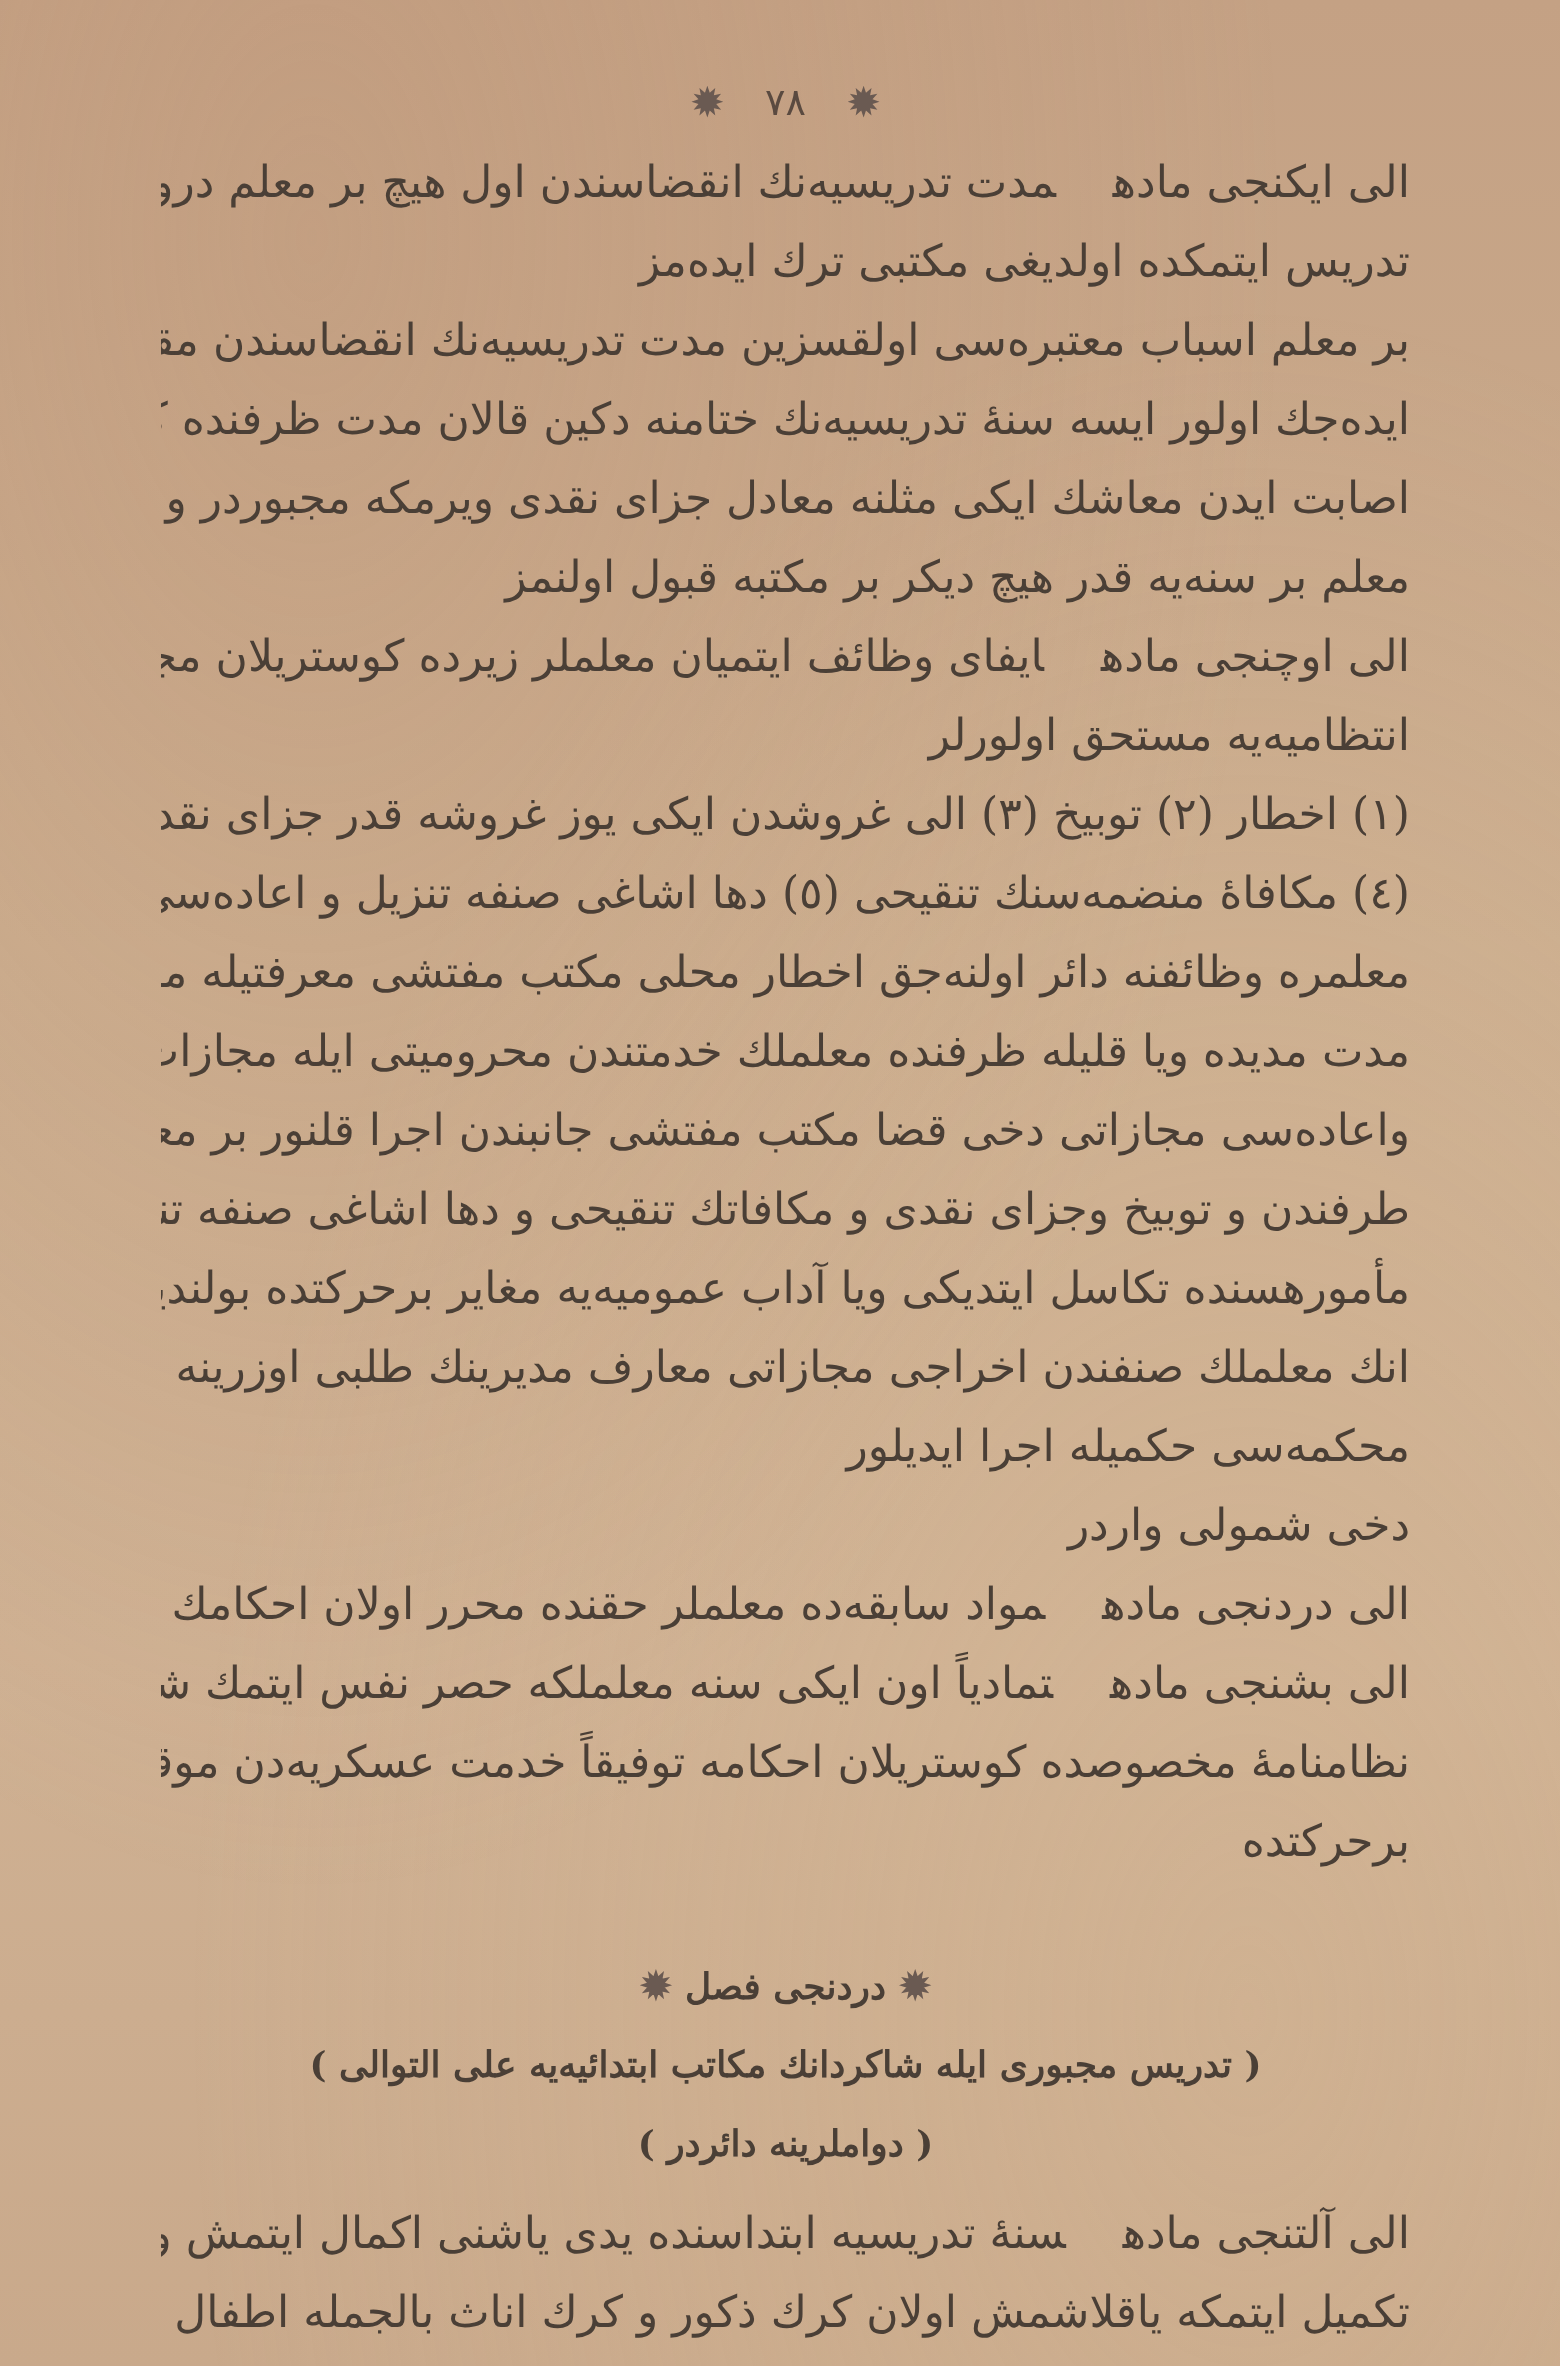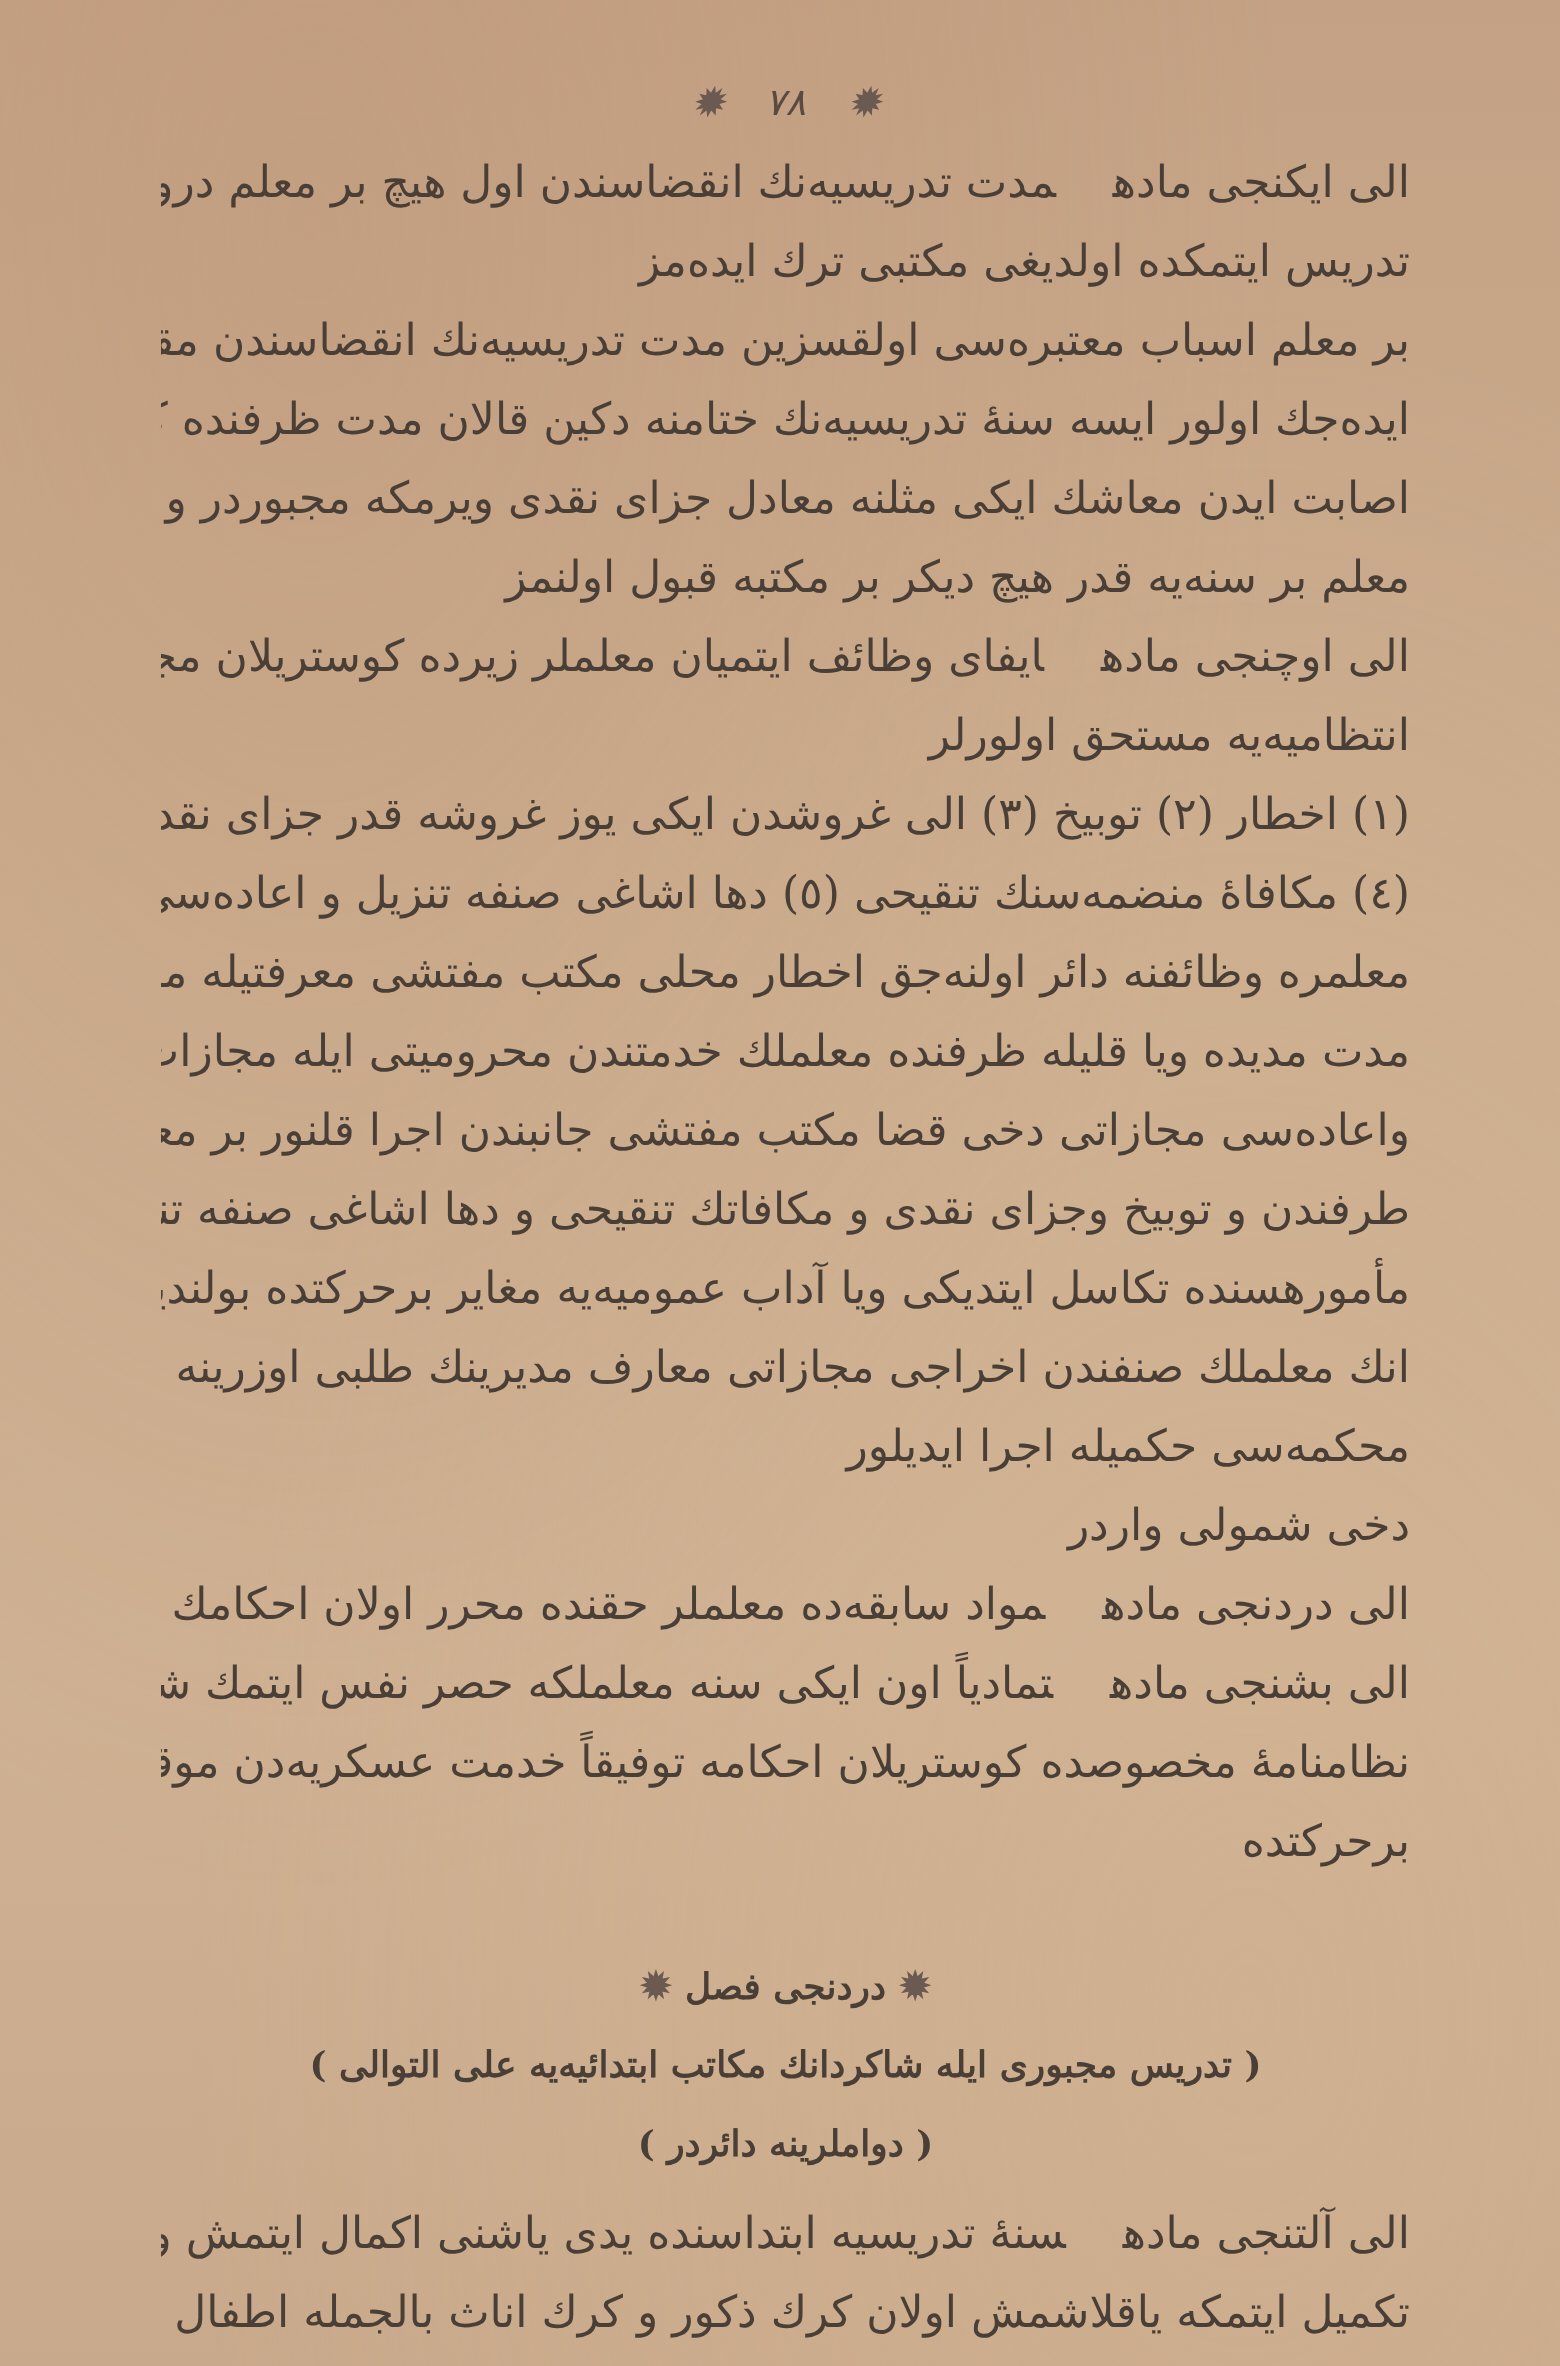--- a/index.html
+++ b/index.html
@@ -26,21 +26,20 @@
       width: 1249px;
       direction: rtl;
     }
     .page-header {
       text-align: center;
       direction: ltr;
       font-size: 38px;
       height: 85px;
       line-height: 85px;
       color: #5a4a40;
-      font-style: italic;
     }
     .page-header .orn {
       display: inline-block;
       font-size: 42px;
       color: #6a5a52;
       vertical-align: middle;
     }
     .page-header .num {
       display: inline-block;
       margin: 0 28px;

